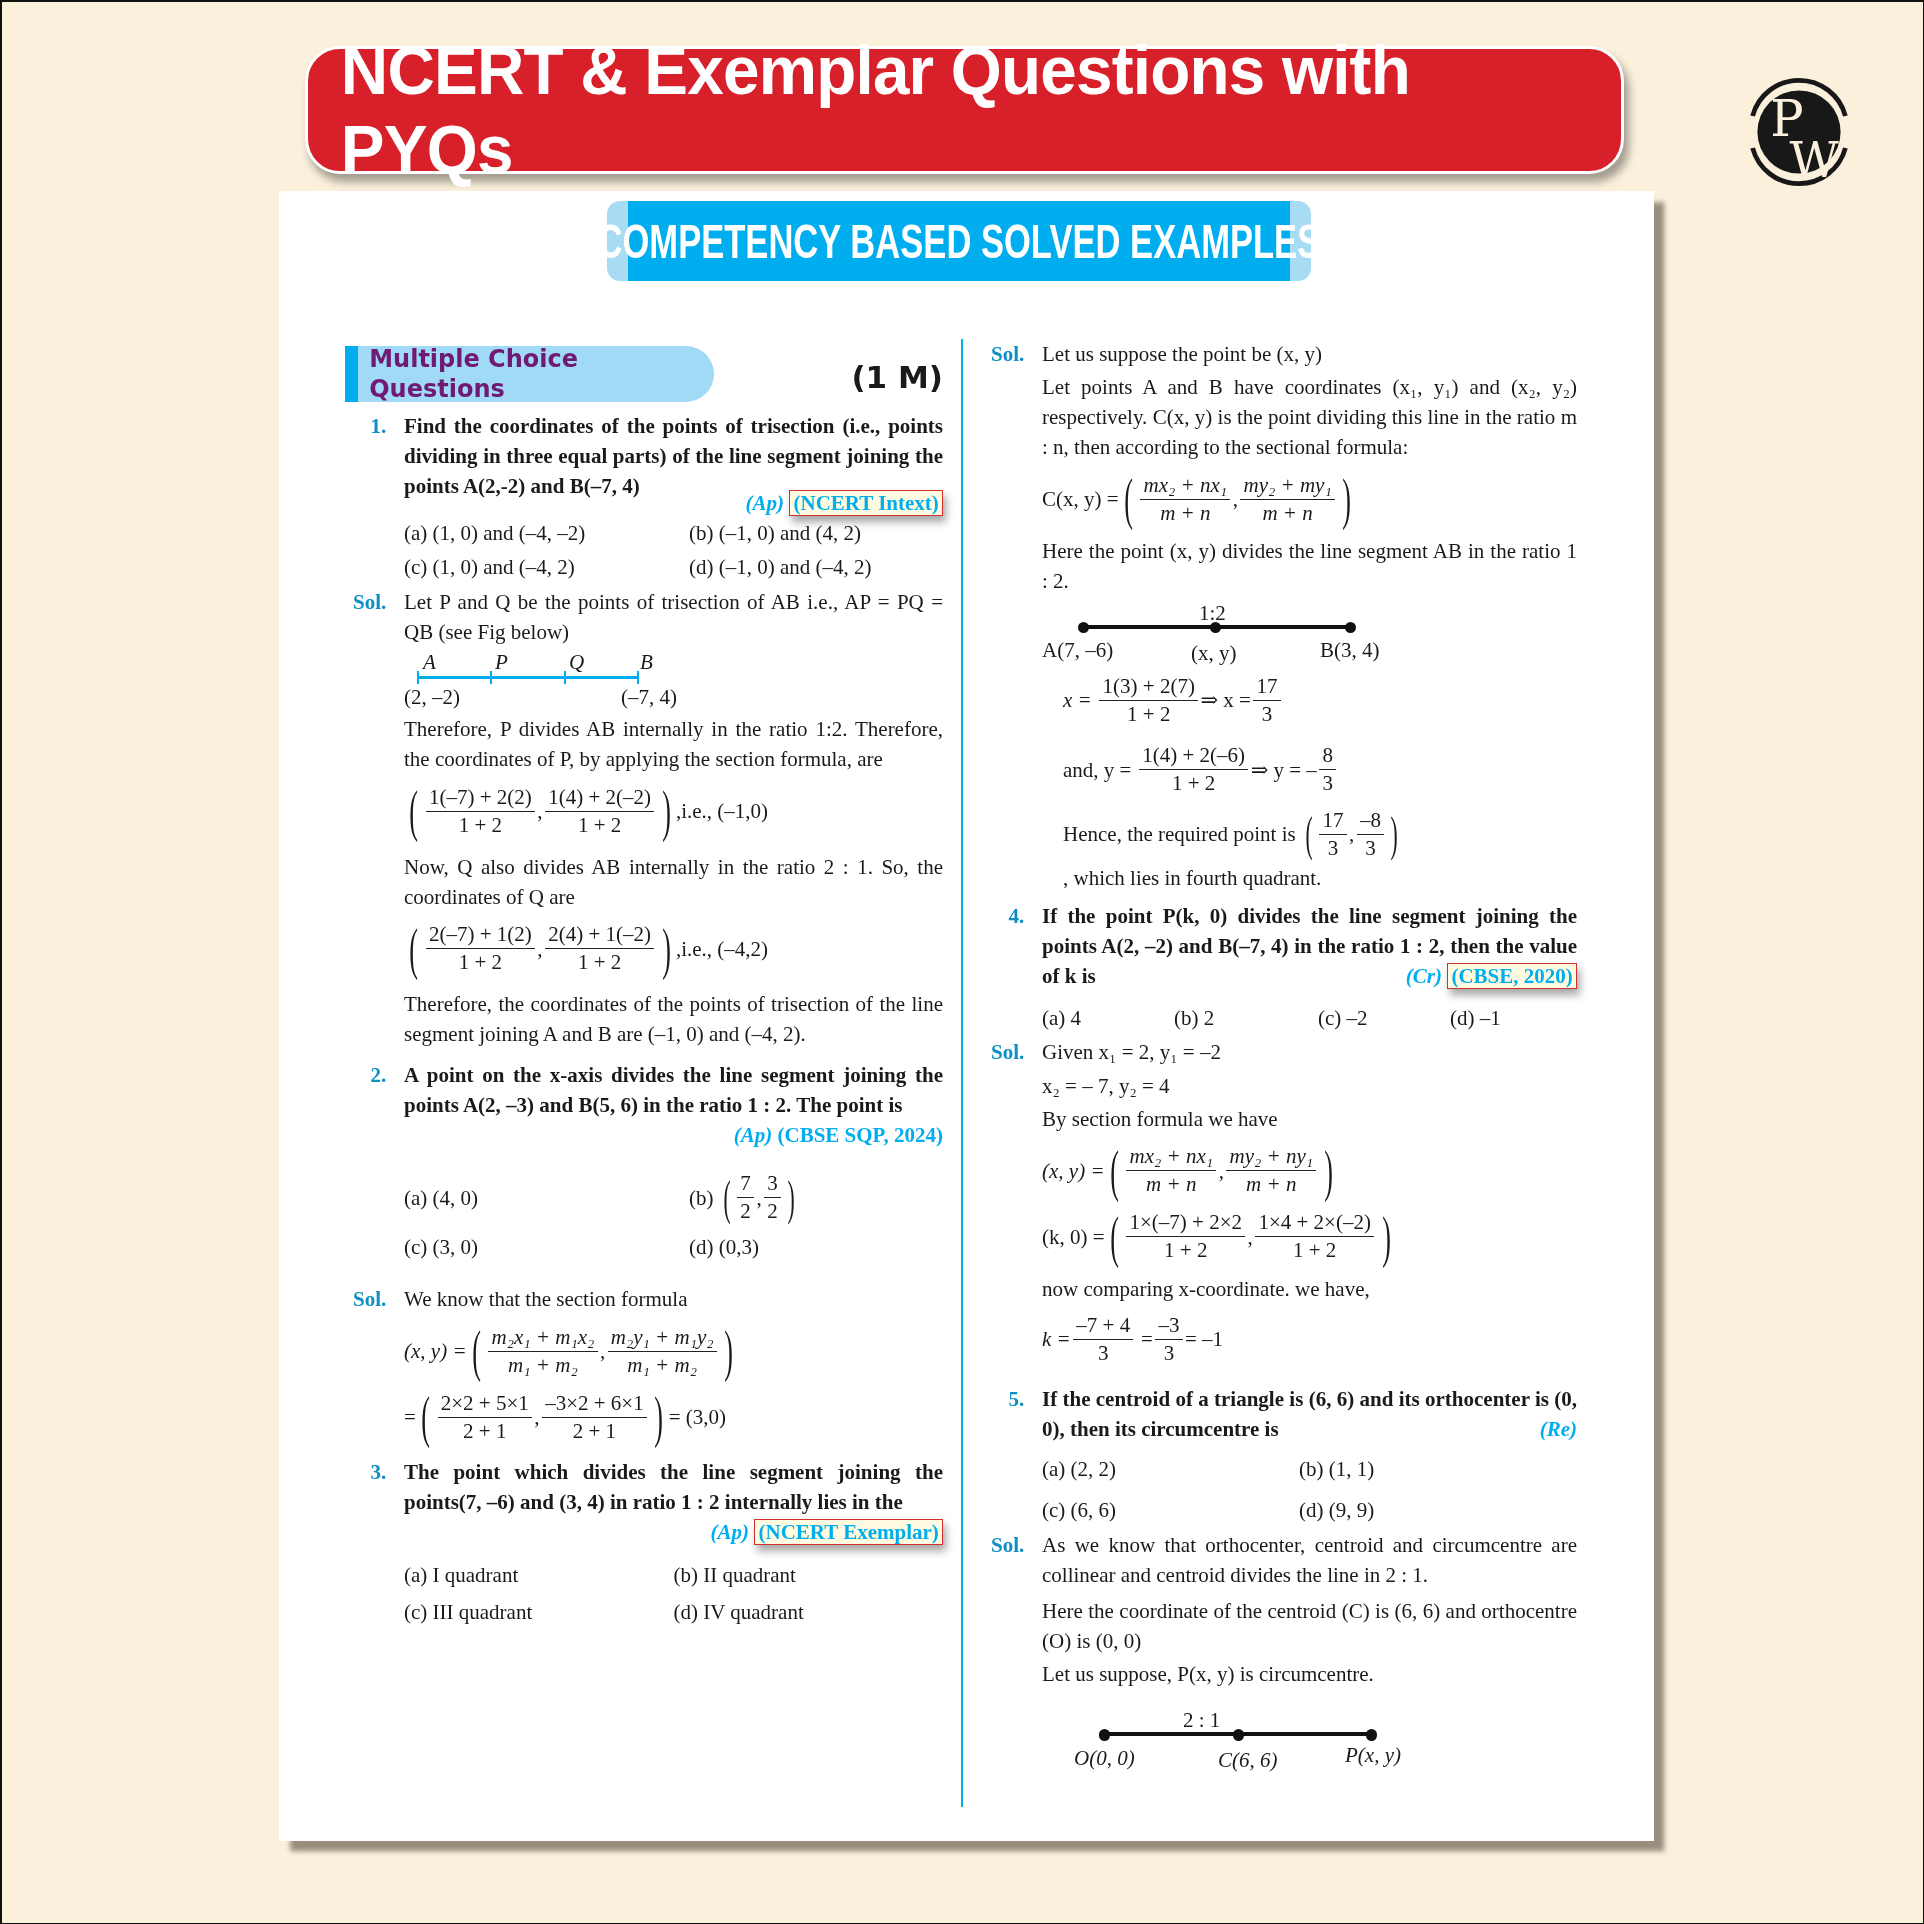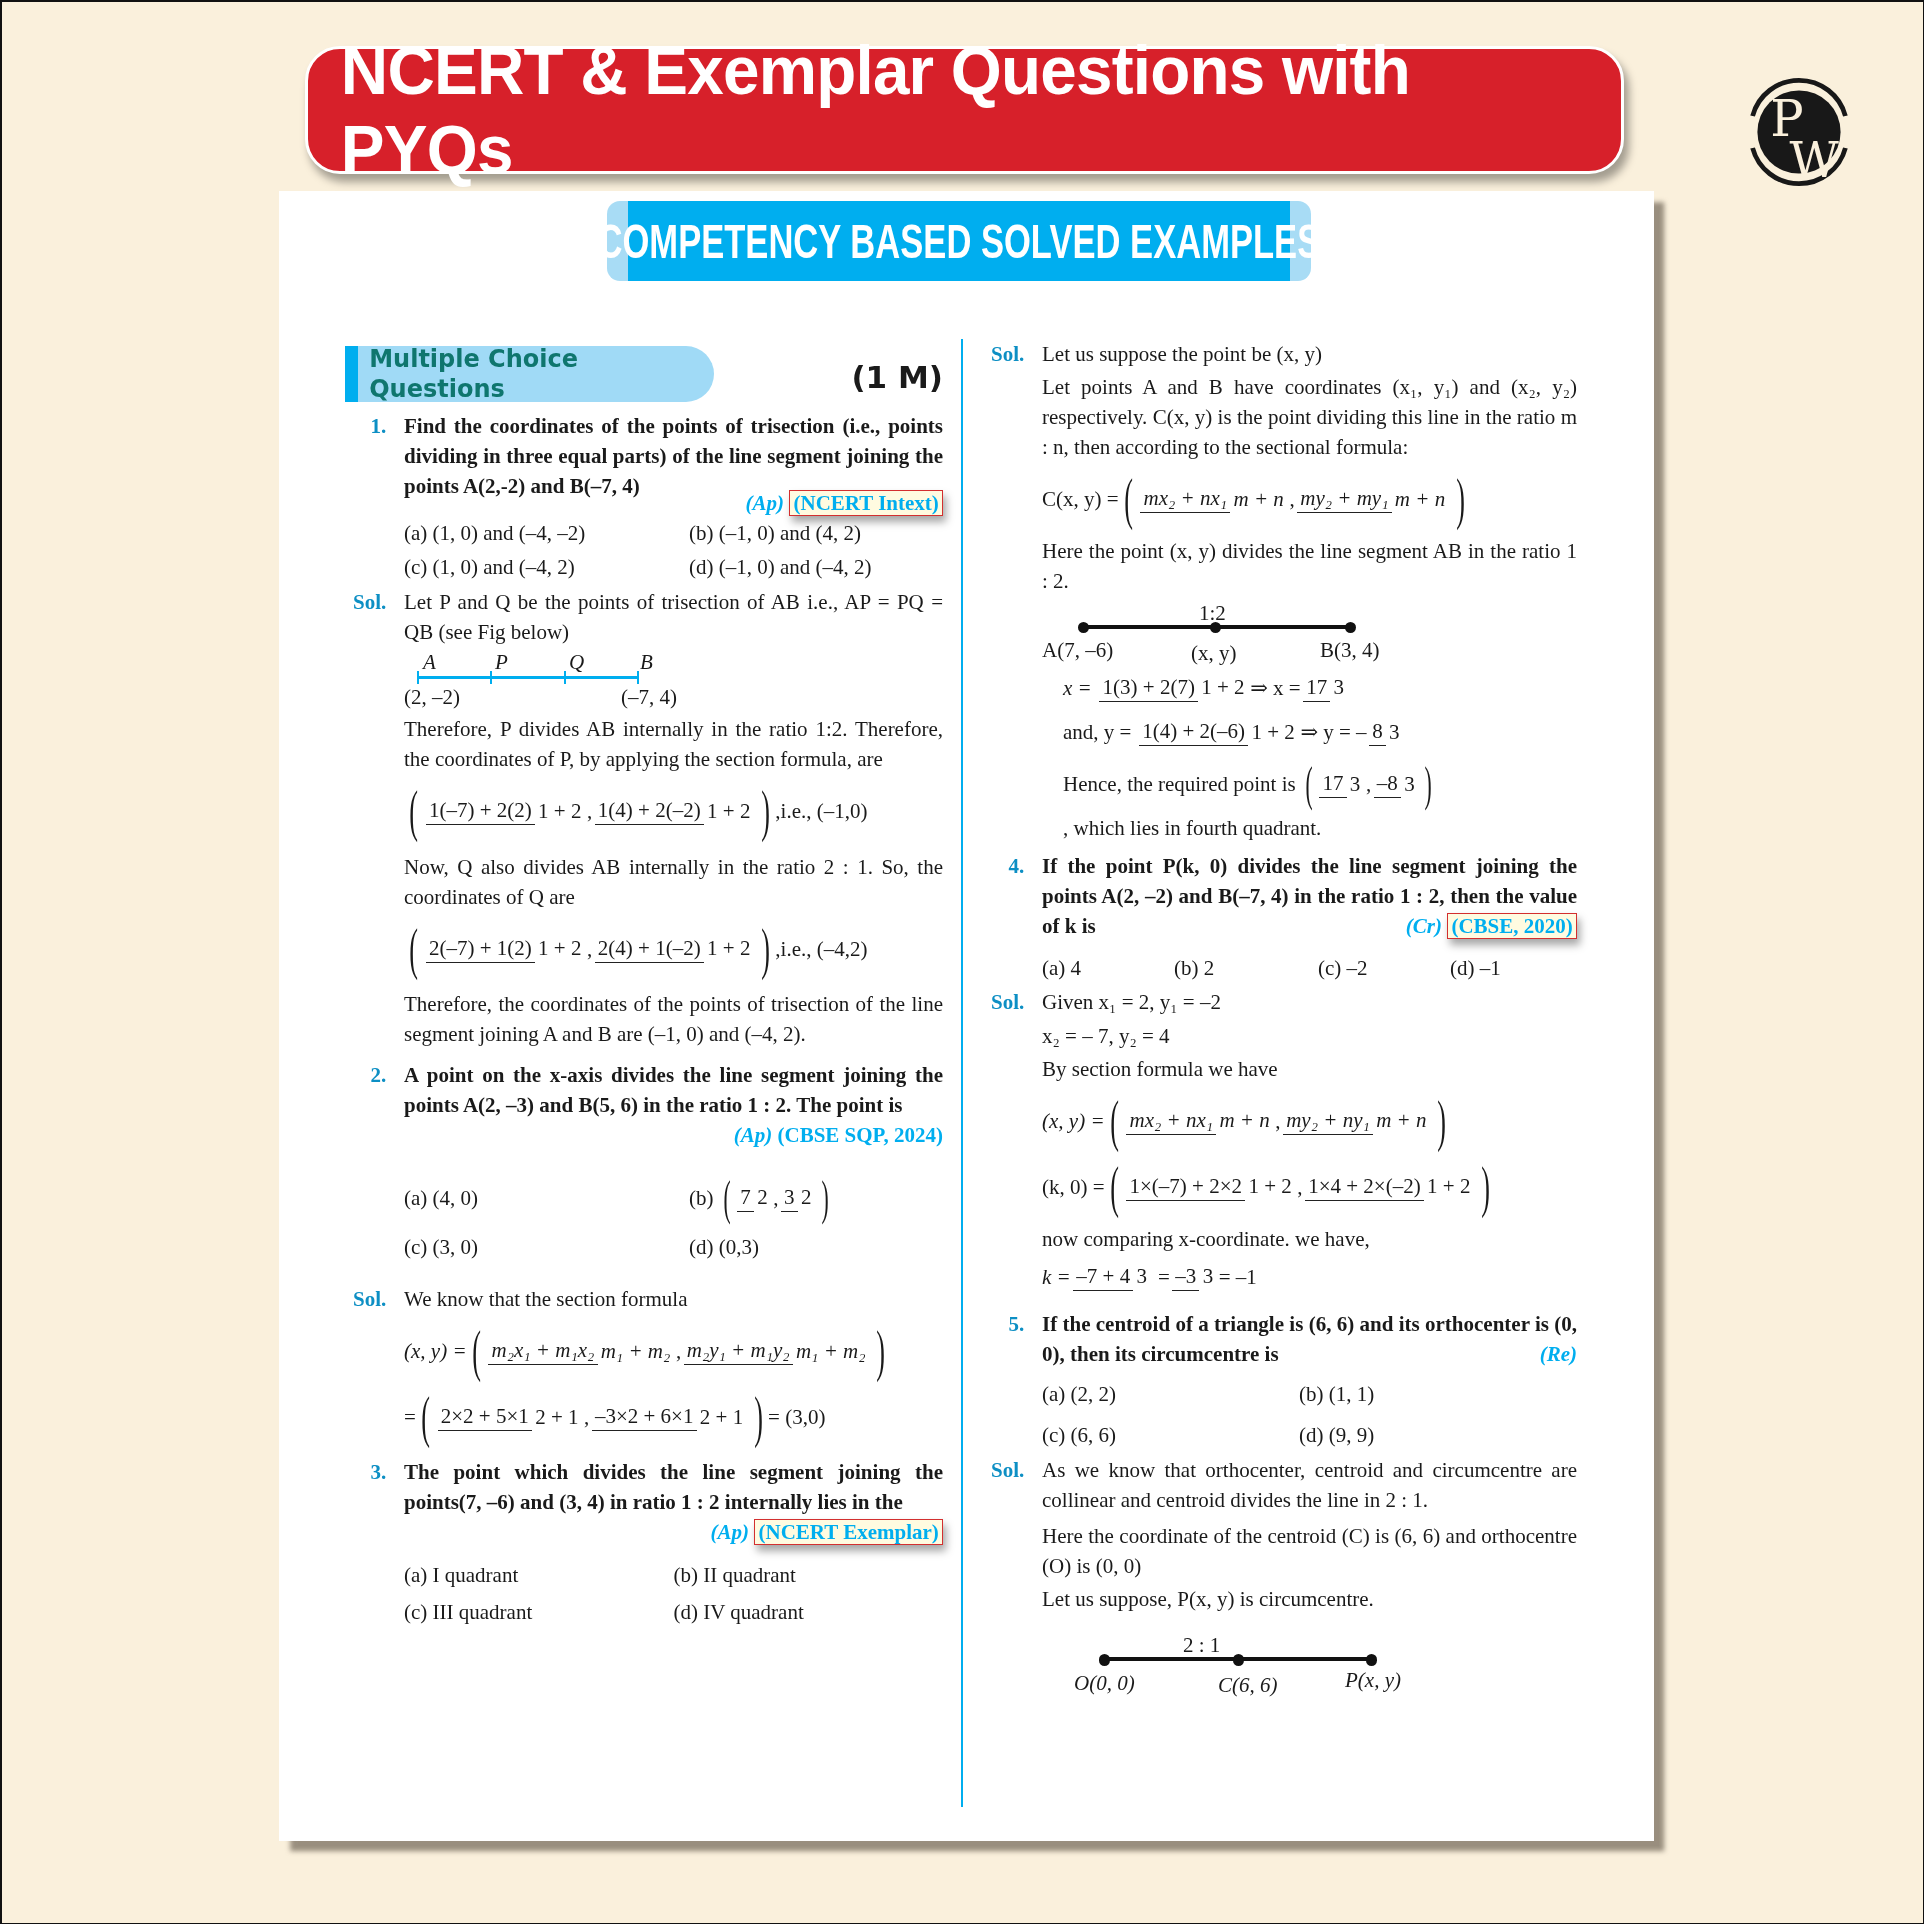--- a/index.html
+++ b/index.html
@@ -54,21 +54,21 @@
   .col.right { left: 989px; top: 337px; width: 586px; }
 
   .mcq-header { position: relative; height: 58px; margin-bottom: 9.6px; }
   .mcq-pill {
     position: absolute; left: -8px; top: 3.2px; width: 369px; height: 56px;
     background: #a0daf6; border-radius: 0 29px 29px 0;
     border-left: 13px solid #00aeef;
     display: flex; align-items: center; padding-left: 11.2px;
   }
   .mcq-pill-label {
-    font-family: "DejaVu Sans", sans-serif; font-weight: bold; font-size: 24px; color: #0f766e;
+    font-family: "DejaVu Sans", sans-serif; font-weight: bold; font-size: 24px; color: #701a75;
   }
   .marks { position: absolute; right: 0; top: 19px; font-family: "DejaVu Sans", sans-serif; font-weight: bold; font-size: 31px; }
 
   .q { position: relative; padding-left: 51px; font-weight: bold; text-align: justify; }
   .q-num { position: absolute; left: 17.6px; top: 0; color: #0d8fc4; font-weight: bold; }
   .tags { text-align: right; }
   .tag-level { color: #00aeef; font-style: italic; font-weight: bold; }
   .tag-src { color: #00aeef; font-weight: bold; }
   .tag-src.boxed {
     border: 1.6px solid #d32f2f; background: #fffbe0; padding: 0 3.2px;
@@ -76,21 +76,21 @@
   }
   .opts { padding-left: 51px; display: grid; grid-template-columns: 285px 1fr; row-gap: 4.8px; margin-top: 9.6px; }
   .opts.four { grid-template-columns: 132px 144px 132px 1fr; }
   .opts.single { grid-template-columns: 1fr 1fr; row-gap: 7px; }
 
   .sol { position: relative; padding-left: 51px; text-align: justify; margin-top: 4.8px; }
   .sol-label { position: absolute; left: 0; top: 0; color: #0d8fc4; font-weight: bold; }
   .para { padding-left: 51px; text-align: justify; margin-top: 3.2px; }
   .it { font-style: italic; }
 
-  .frac { display: inline-flex; align-items: center; vertical-align: middle; margin: 0 2.4px; line-height: 27px; }
+  .frac { display: inline-flex; flex-direction: column; align-items: center; vertical-align: middle; margin: 0 2.4px; line-height: 27px; }
   .frac .num { border-bottom: 1.6px solid #222; padding: 0 3.2px; }
   .frac .den { padding: 0 3.2px; }
   .big { font-size: 58px; font-weight: 100; line-height: 58px; transform: scaleX(0.45); display: inline-block; }
   .eq { padding-left: 51px; margin: 8px 0; display: flex; align-items: center; white-space: nowrap; }
 
   .seg { position: relative; height: 72px; margin-left: 51px; }
   .seg-line { position: absolute; height: 3.2px; background: #00aeef; }
   .seg-tick { position: absolute; width: 2.4px; height: 13px; background: #00aeef; }
   .seg-label { position: absolute; font-style: italic; }
   .seg-black { position: absolute; height: 4px; background: #111; }

